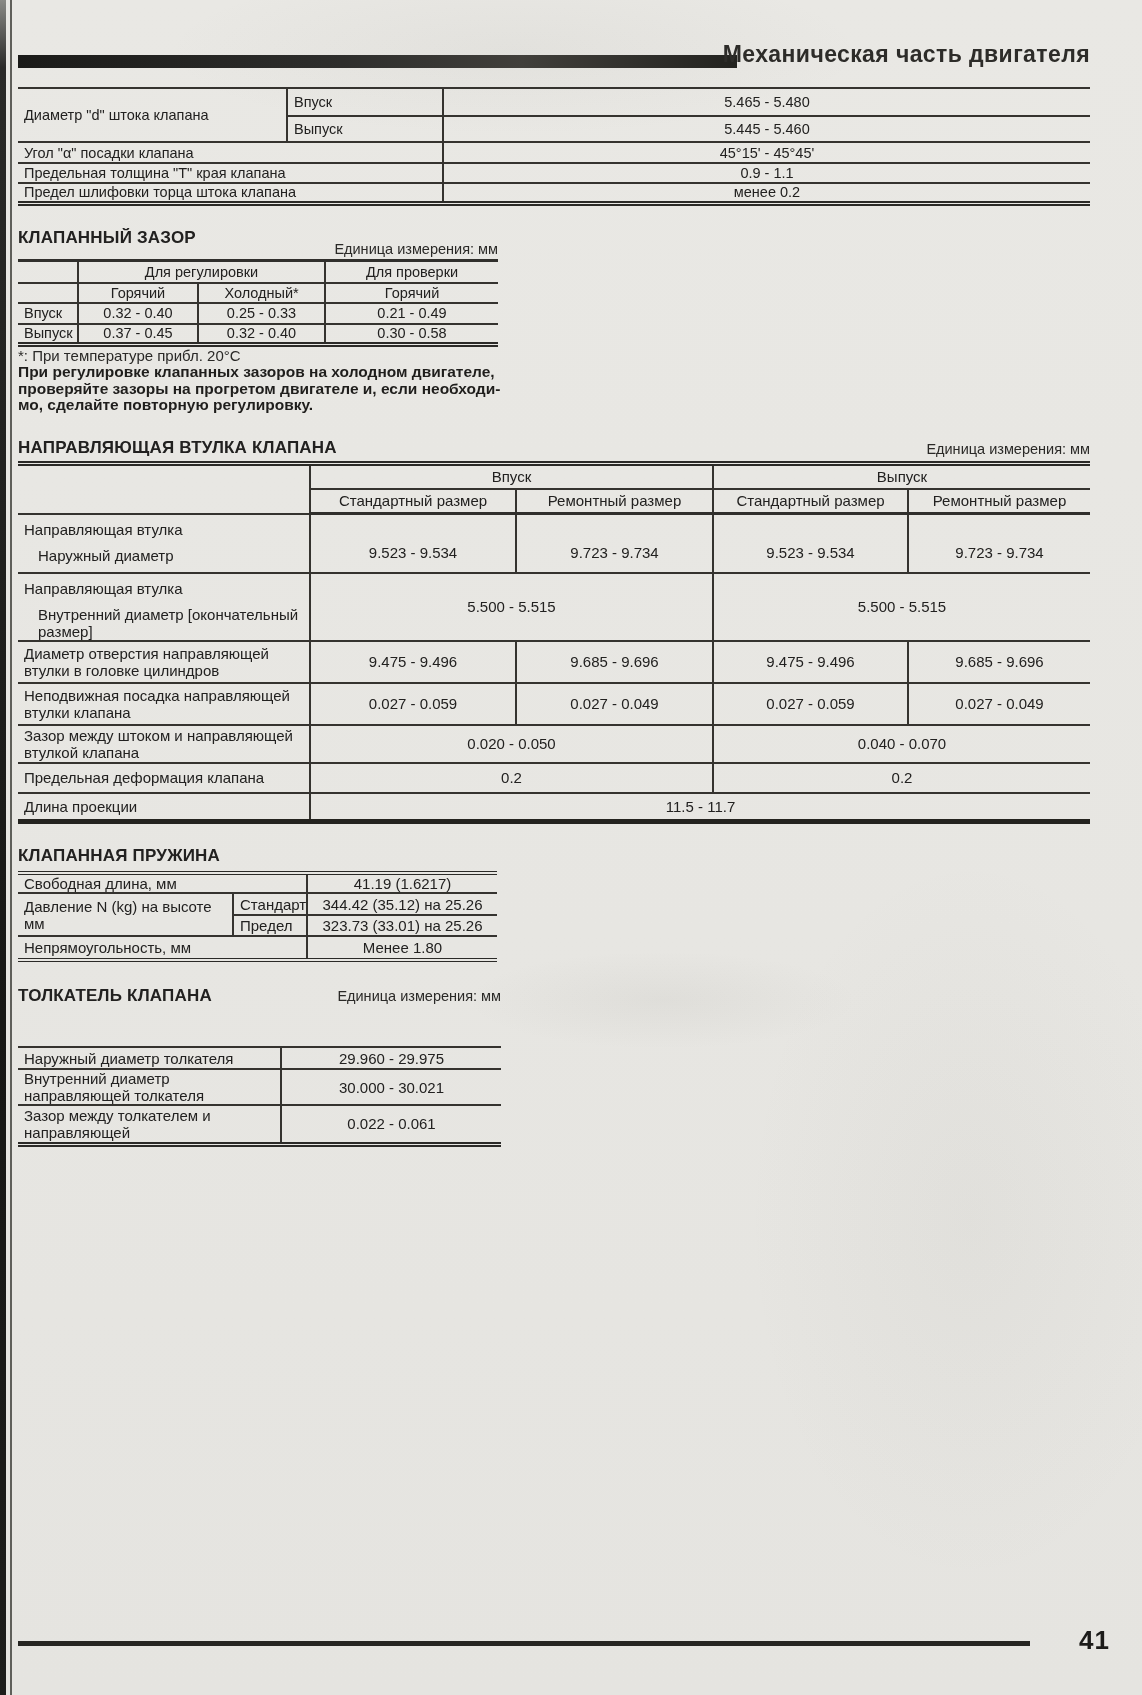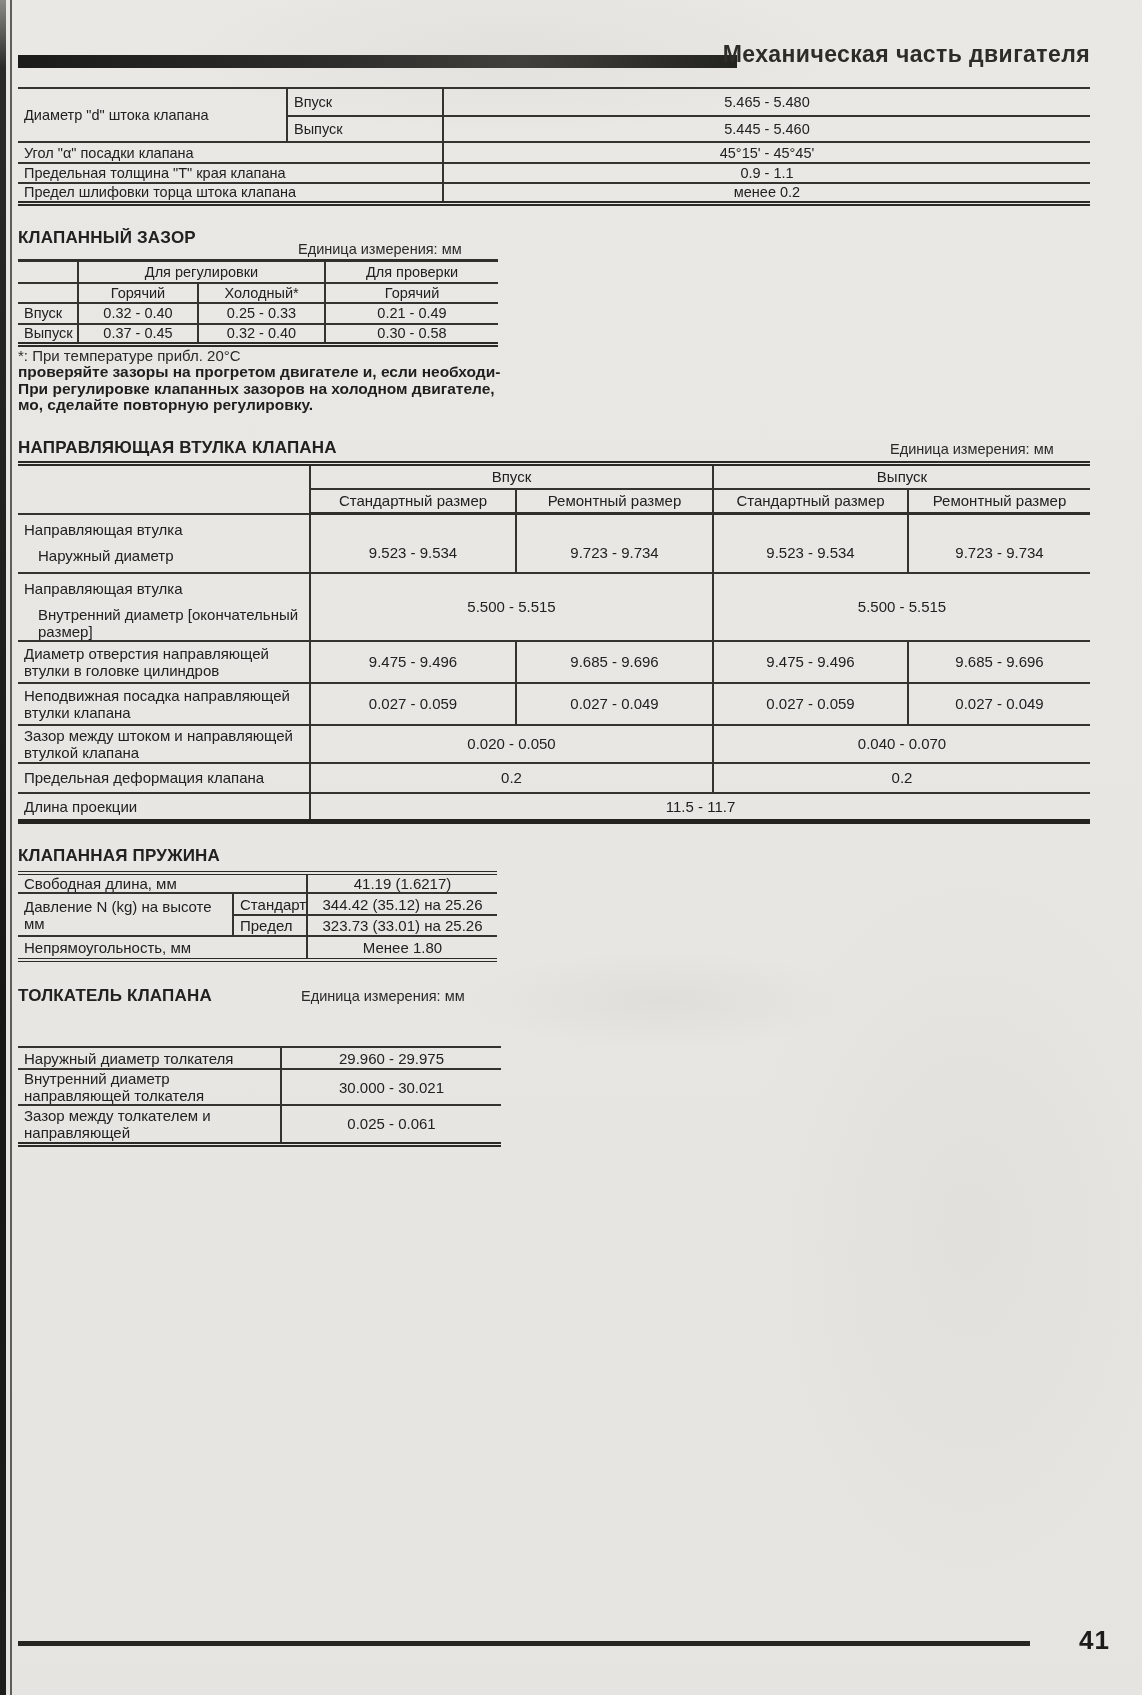--- a/index.html
+++ b/index.html
@@ -15,21 +15,21 @@
   .edge-strip{position:absolute;left:0;top:0;width:6px;height:100%;
     background:linear-gradient(180deg,#8a8a86 0%,#2a2a28 4%,#171715 60%,#1d1d1b 100%);}
   .edge-line{position:absolute;left:10px;top:0;width:2px;height:100%;background:#5f5f5a;}
 
   .header-bar{position:absolute;left:18px;top:55px;width:719px;height:13px;
     background:linear-gradient(90deg,#1b1b19,#2e2e2c 45%,#413f3b 70%,#23231f 100%);}
   .header-title{position:absolute;top:41px;left:700px;width:390px;text-align:right;
     font-size:23px;font-weight:bold;letter-spacing:.4px;color:#2d2c29;}
 
   .sec-title{position:absolute;left:18px;font-size:17px;font-weight:bold;letter-spacing:.2px;color:#222120;}
-  .unit{position:absolute;font-size:14.5px;color:#2a2927;}
+  .unit{position:absolute;font-size:14.5px;text-align:right;color:#2a2927;}
 
   table{border-collapse:collapse;table-layout:fixed;position:absolute;left:18px;background:transparent;}
   td{font-size:15px;padding:0 6px;vertical-align:middle;color:#222120;overflow:hidden;}
   .c{text-align:center;}
   .vl{border-left:2px solid #35332f;}
 
   
   #t-stem{top:87px;width:1072px;border-top:2px solid #35332f;}
   #t-stem td{font-size:14.5px;border-bottom:2px solid #35332f;}
   #t-stem tr.last td{border-bottom:5px double #2b2a27;}
@@ -137,22 +137,22 @@
     <tr class="last" style="height:21px">
       <td>Выпуск</td>
       <td class="vl c">0.37 - 0.45</td>
       <td class="vl c">0.32 - 0.40</td>
       <td class="vl c">0.30 - 0.58</td>
     </tr>
   </tbody>
     </table>
   <div class="footnote">*: При температуре прибл. 20°C</div>
   <div class="bold-note">
+    <div>При регулировке клапанных зазоров на холодном двигателе,</div>
     <div>проверяйте зазоры на прогретом двигателе и, если необходи-</div>
-    <div>При регулировке клапанных зазоров на холодном двигателе,</div>
     <div>мо, сделайте повторную регулировку.</div>
   </div>
 
   <div class="sec-title" style="top:438px">НАПРАВЛЯЮЩАЯ ВТУЛКА КЛАПАНА</div>
   <div class="unit" style="top:441px;left:890px;width:200px">Единица измерения: мм</div>
   <table id="t-guide">
     <colgroup>
         <col style="width:292px">
         <col style="width:206px">
         <col style="width:197px">
@@ -267,20 +267,20 @@
         <tr style="height:22px">
       <td>Наружный диаметр толкателя</td>
       <td class="vl c">29.960 - 29.975</td>
     </tr>
     <tr style="height:34px">
       <td>Внутренний диаметр направляющей толкателя</td>
       <td class="vl c">30.000 - 30.021</td>
     </tr>
     <tr class="last" style="height:39px">
       <td>Зазор между толкателем и направляющей</td>
-      <td class="vl c">0.025 - 0.061</td>
+      <td class="vl c">0.022 - 0.061</td>
     </tr>
   </tbody>
     </table>
 
   <div class="footer-line"></div>
   <div class="page-num">41</div>
 </div>
 
 </body></html>

